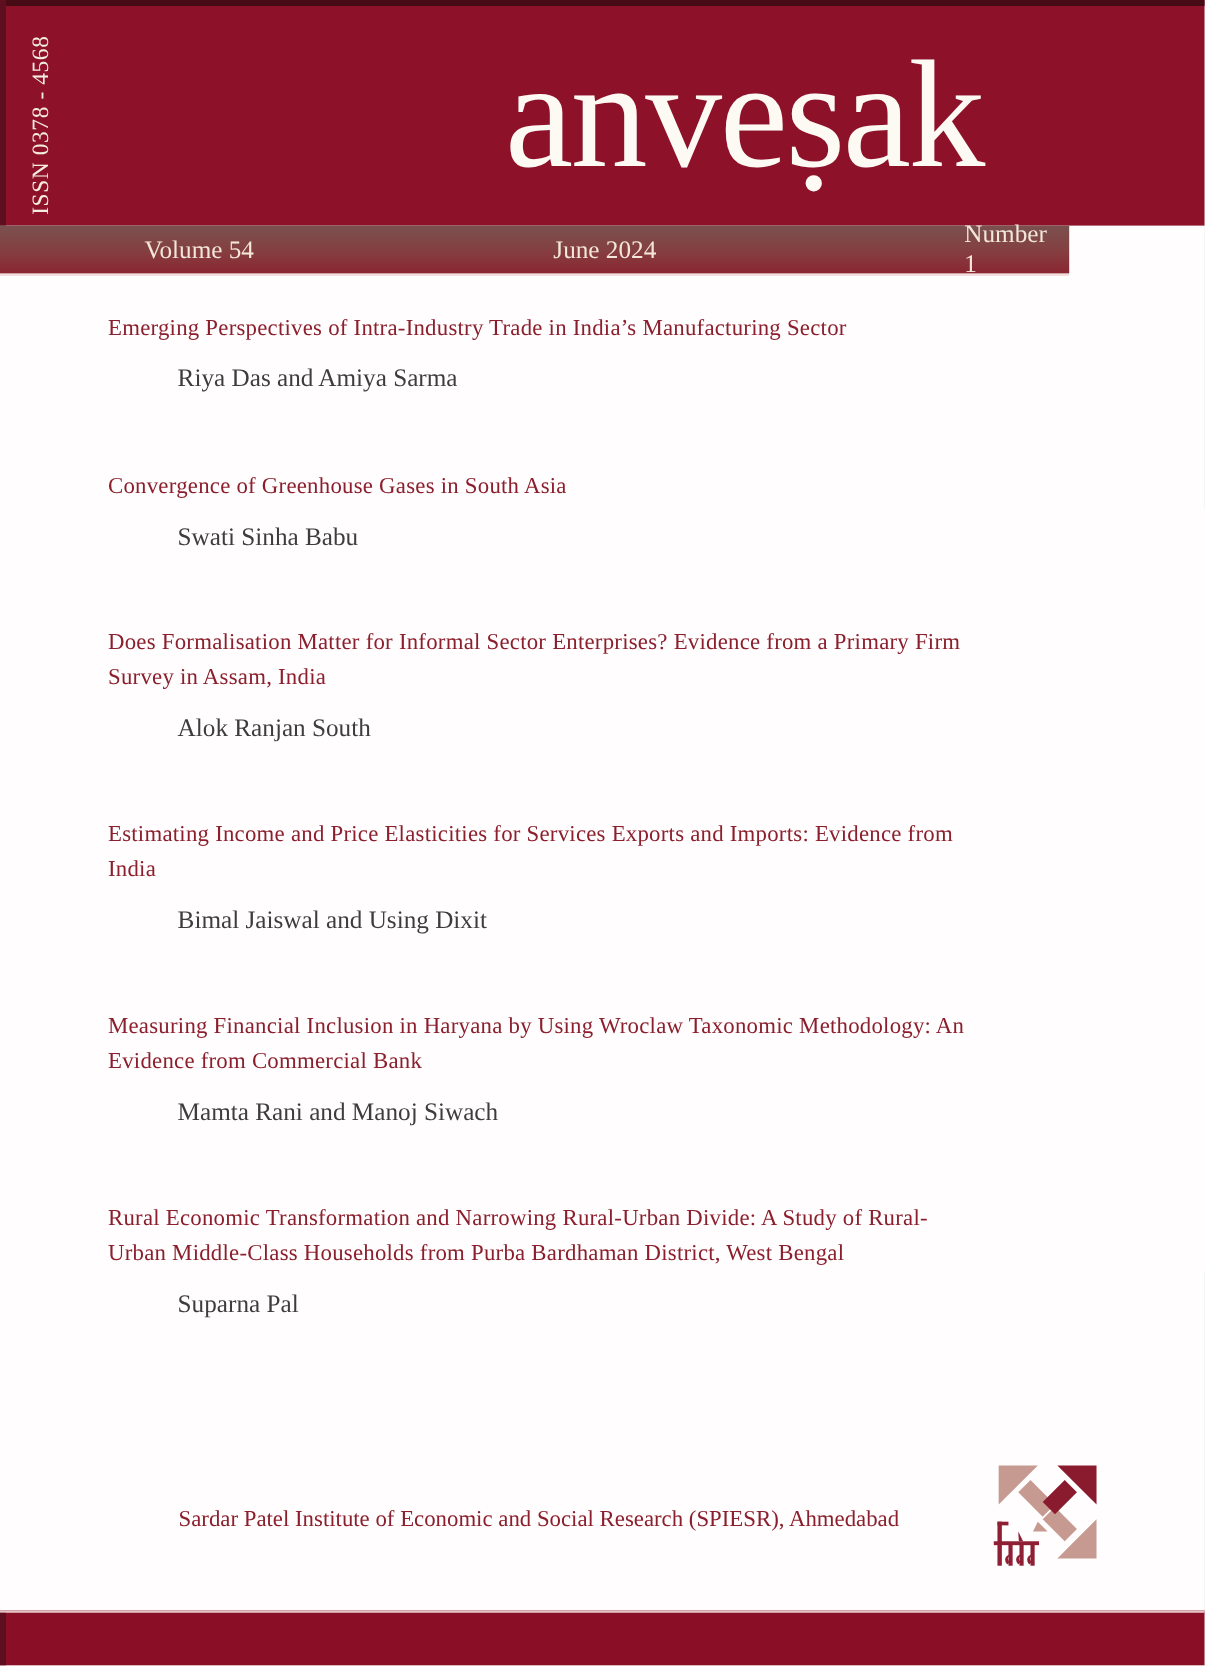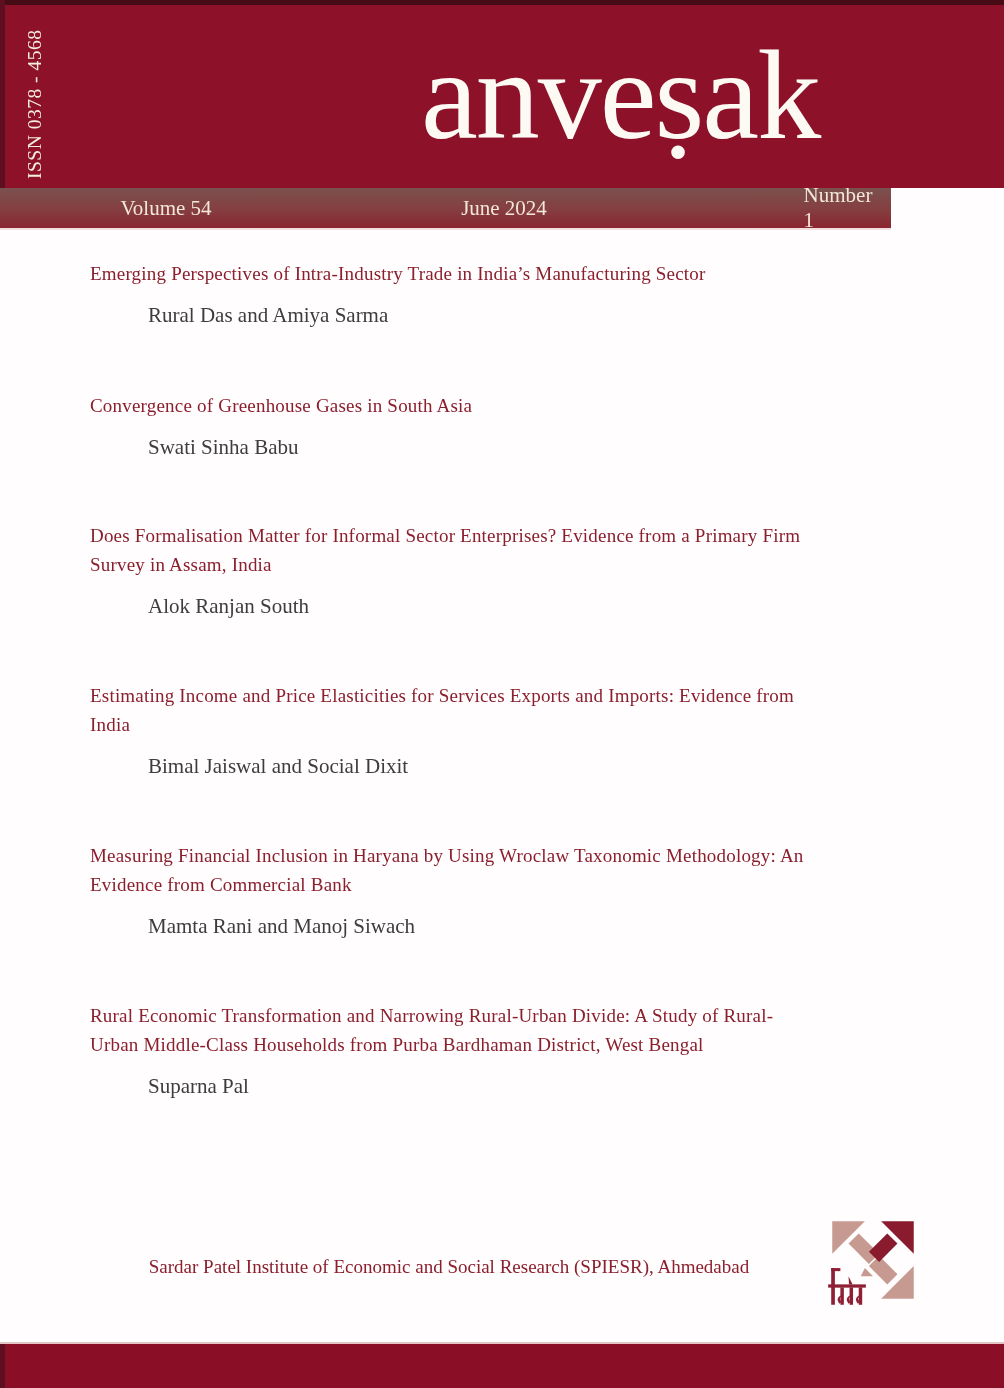--- a/index.html
+++ b/index.html
@@ -102,38 +102,38 @@
   </div>
 
   <div class="volume-band">
     <span class="band-volume">Volume 54</span>
     <span class="band-date">June 2024</span>
     <span class="band-number">Number 1</span>
   </div>
 
   <div class="article a1">
     <div class="article-title">Emerging Perspectives of Intra-Industry Trade in India’s Manufacturing Sector</div>
-    <div class="article-authors">Rural Das and Amiya Sarma</div>
+    <div class="article-authors">Riya Das and Amiya Sarma</div>
   </div>
 
   <div class="article a2">
     <div class="article-title">Convergence of Greenhouse Gases in South Asia</div>
     <div class="article-authors">Swati Sinha Babu</div>
   </div>
 
   <div class="article a3">
     <div class="article-title">Does Formalisation Matter for Informal Sector Enterprises? Evidence from a Primary Firm
 Survey in Assam, India</div>
     <div class="article-authors">Alok Ranjan South</div>
   </div>
 
   <div class="article a4">
     <div class="article-title">Estimating Income and Price Elasticities for Services Exports and Imports: Evidence from
 India</div>
-    <div class="article-authors">Bimal Jaiswal and Social Dixit</div>
+    <div class="article-authors">Bimal Jaiswal and Using Dixit</div>
   </div>
 
   <div class="article a5">
     <div class="article-title">Measuring Financial Inclusion in Haryana by Using Wroclaw Taxonomic Methodology: An
 Evidence from Commercial Bank</div>
     <div class="article-authors">Mamta Rani and Manoj Siwach</div>
   </div>
 
   <div class="article a6">
     <div class="article-title">Rural Economic Transformation and Narrowing Rural-Urban Divide: A Study of Rural-

